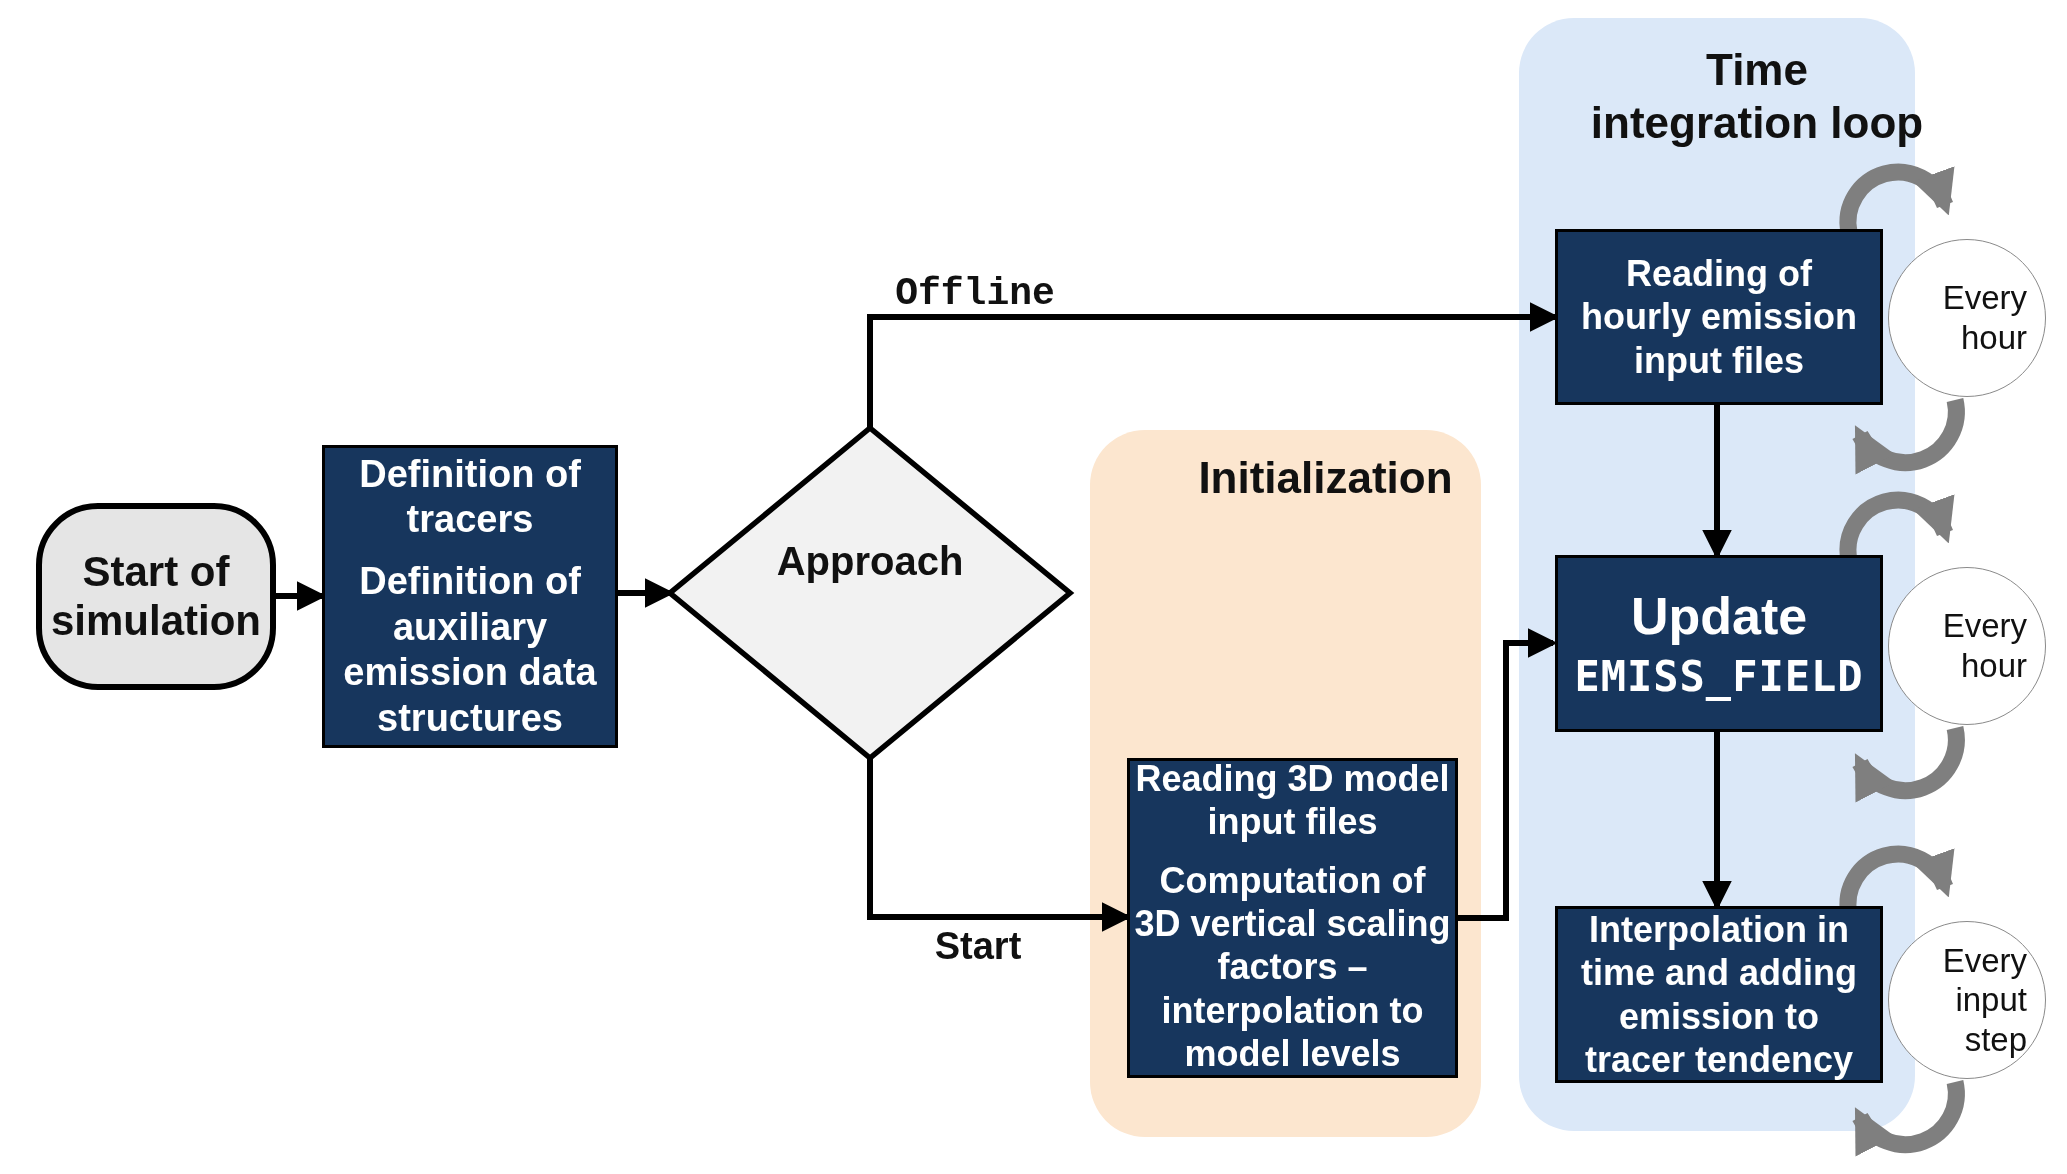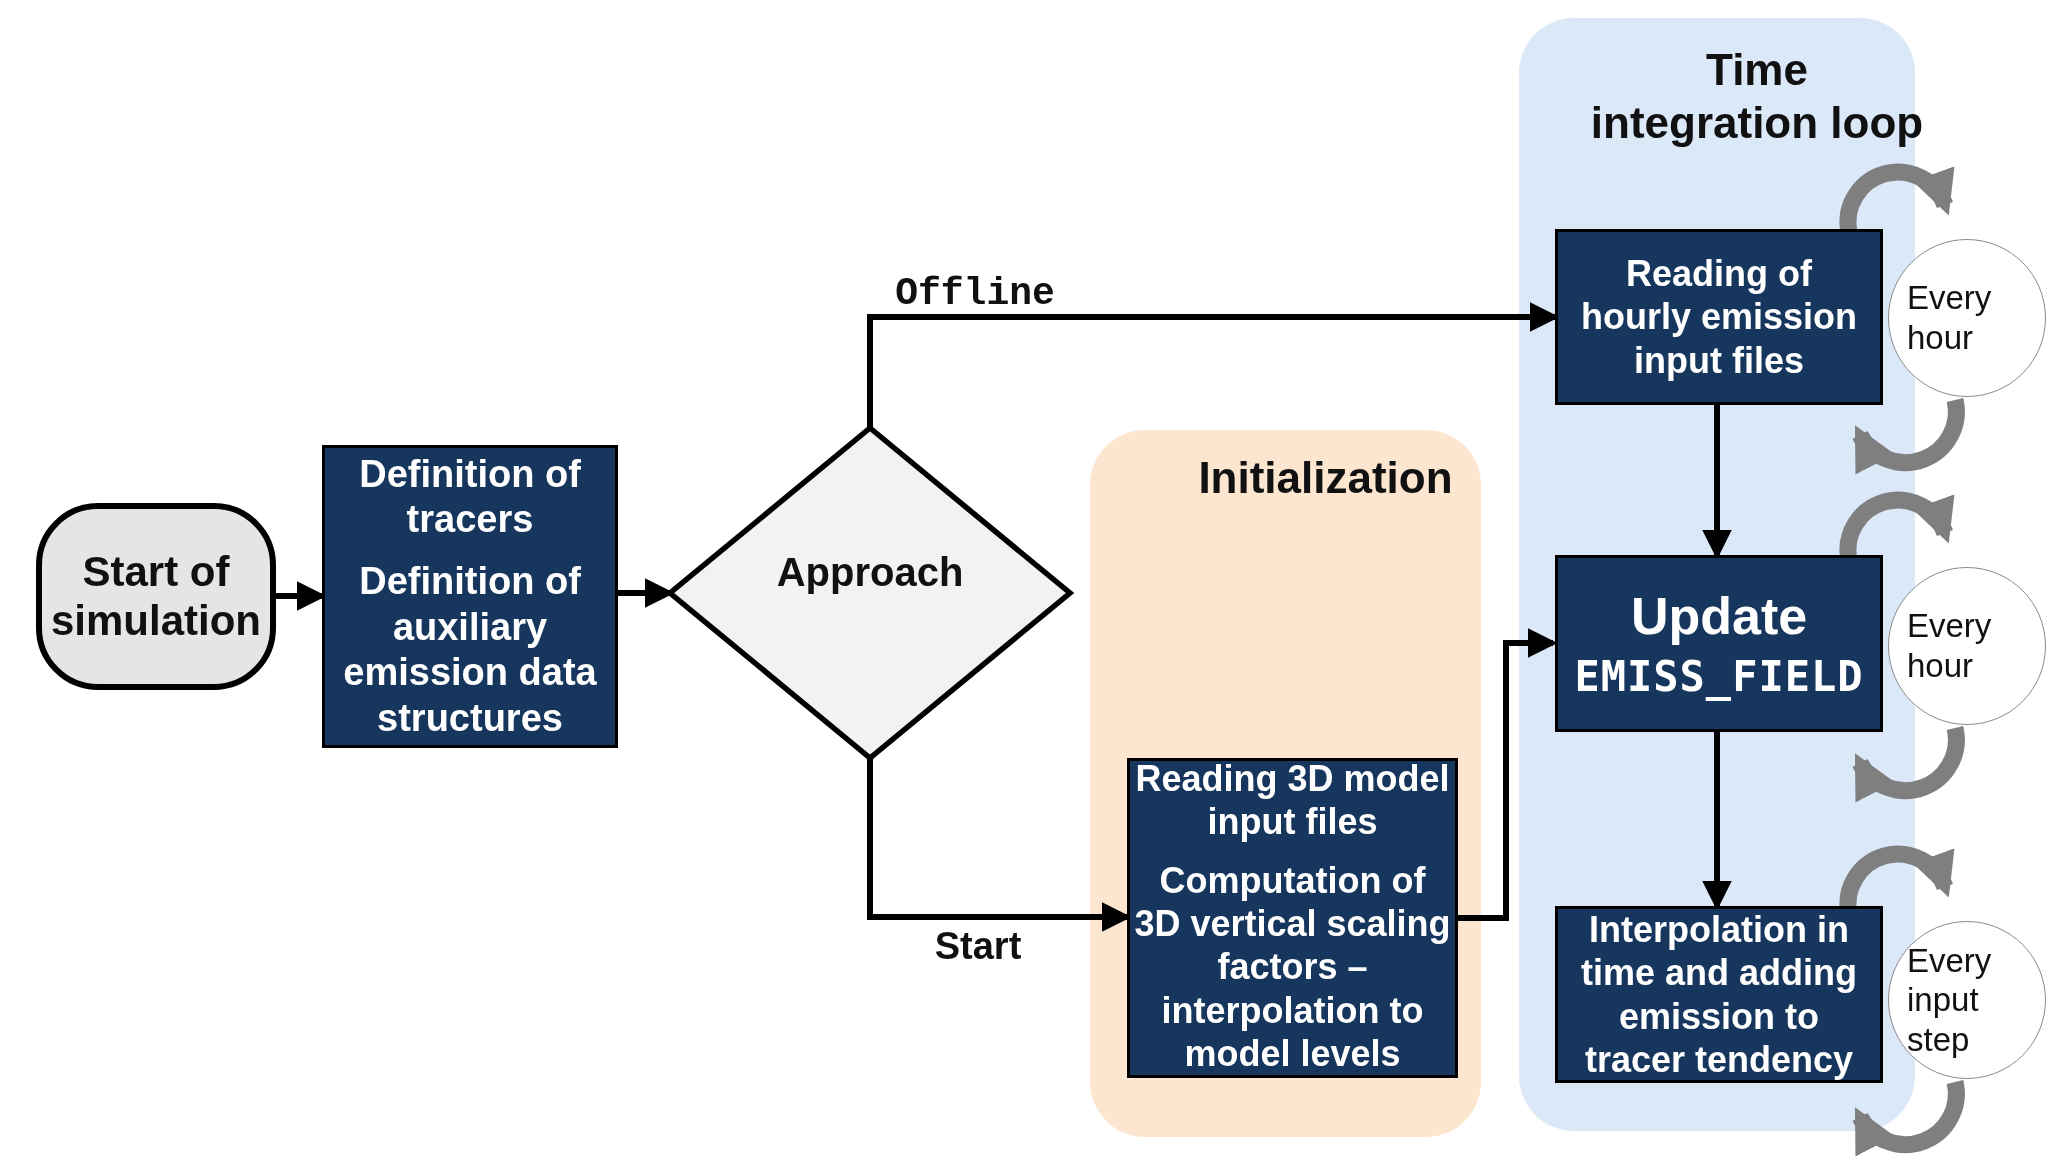--- a/index.html
+++ b/index.html
@@ -25,30 +25,30 @@
   .def-box{left:322px;top:445px;width:296px;height:303px;font-size:38px;padding:0 6px;}
   .read3d-box{left:1127px;top:758px;width:331px;height:320px;font-size:36px;padding:0 4px;justify-content:flex-end;}
   .loop-box{left:1555px;width:328px;font-size:36px;padding:0 10px;}
   .loop-box-a{top:229px;height:176px;}
   .loop-box-b{top:555px;height:177px;}
   .loop-box-c{top:906px;height:177px;}
   .para-gap{margin-top:16px;}
   .update-line{font-size:52px;font-weight:bold;}
   .code-line{font-family:"DejaVu Sans Mono","Liberation Mono",monospace;font-weight:bold;
              font-size:42px;letter-spacing:1px;margin-top:4px;}
-  .approach-label{left:670px;top:550px;width:400px;z-index:3;text-align:center;
+  .approach-label{left:670px;top:539px;width:400px;z-index:3;text-align:center;
                   font-size:40px;font-weight:bold;color:#111;}
   .branch-label{position:absolute;z-index:3;width:250px;text-align:center;font-size:38px;
                 font-weight:bold;color:#111;}
   .offline-pos{left:850px;top:272px;font-family:Liberation Mono, monospace;}
   .online-pos{left:853px;top:925px;}
   
   .badge{position:absolute;z-index:3;left:1888px;width:158px;height:158px;border-radius:50%;
          background:#fff;border:1.6px solid #8a8a8a;display:flex;align-items:center;
-         justify-content:center;text-align:left;font-size:33px;line-height:1.2;color:#111;
+         justify-content:center;text-align:right;font-size:33px;line-height:1.2;color:#111;
          box-sizing:border-box;padding:0 18px;}
   .badge-1{top:239px;}
   .badge-2{top:567px;}
   .badge-3{top:921px;}
 </style>
 </head>
 <body>
 
 <div id="canvas">
 

